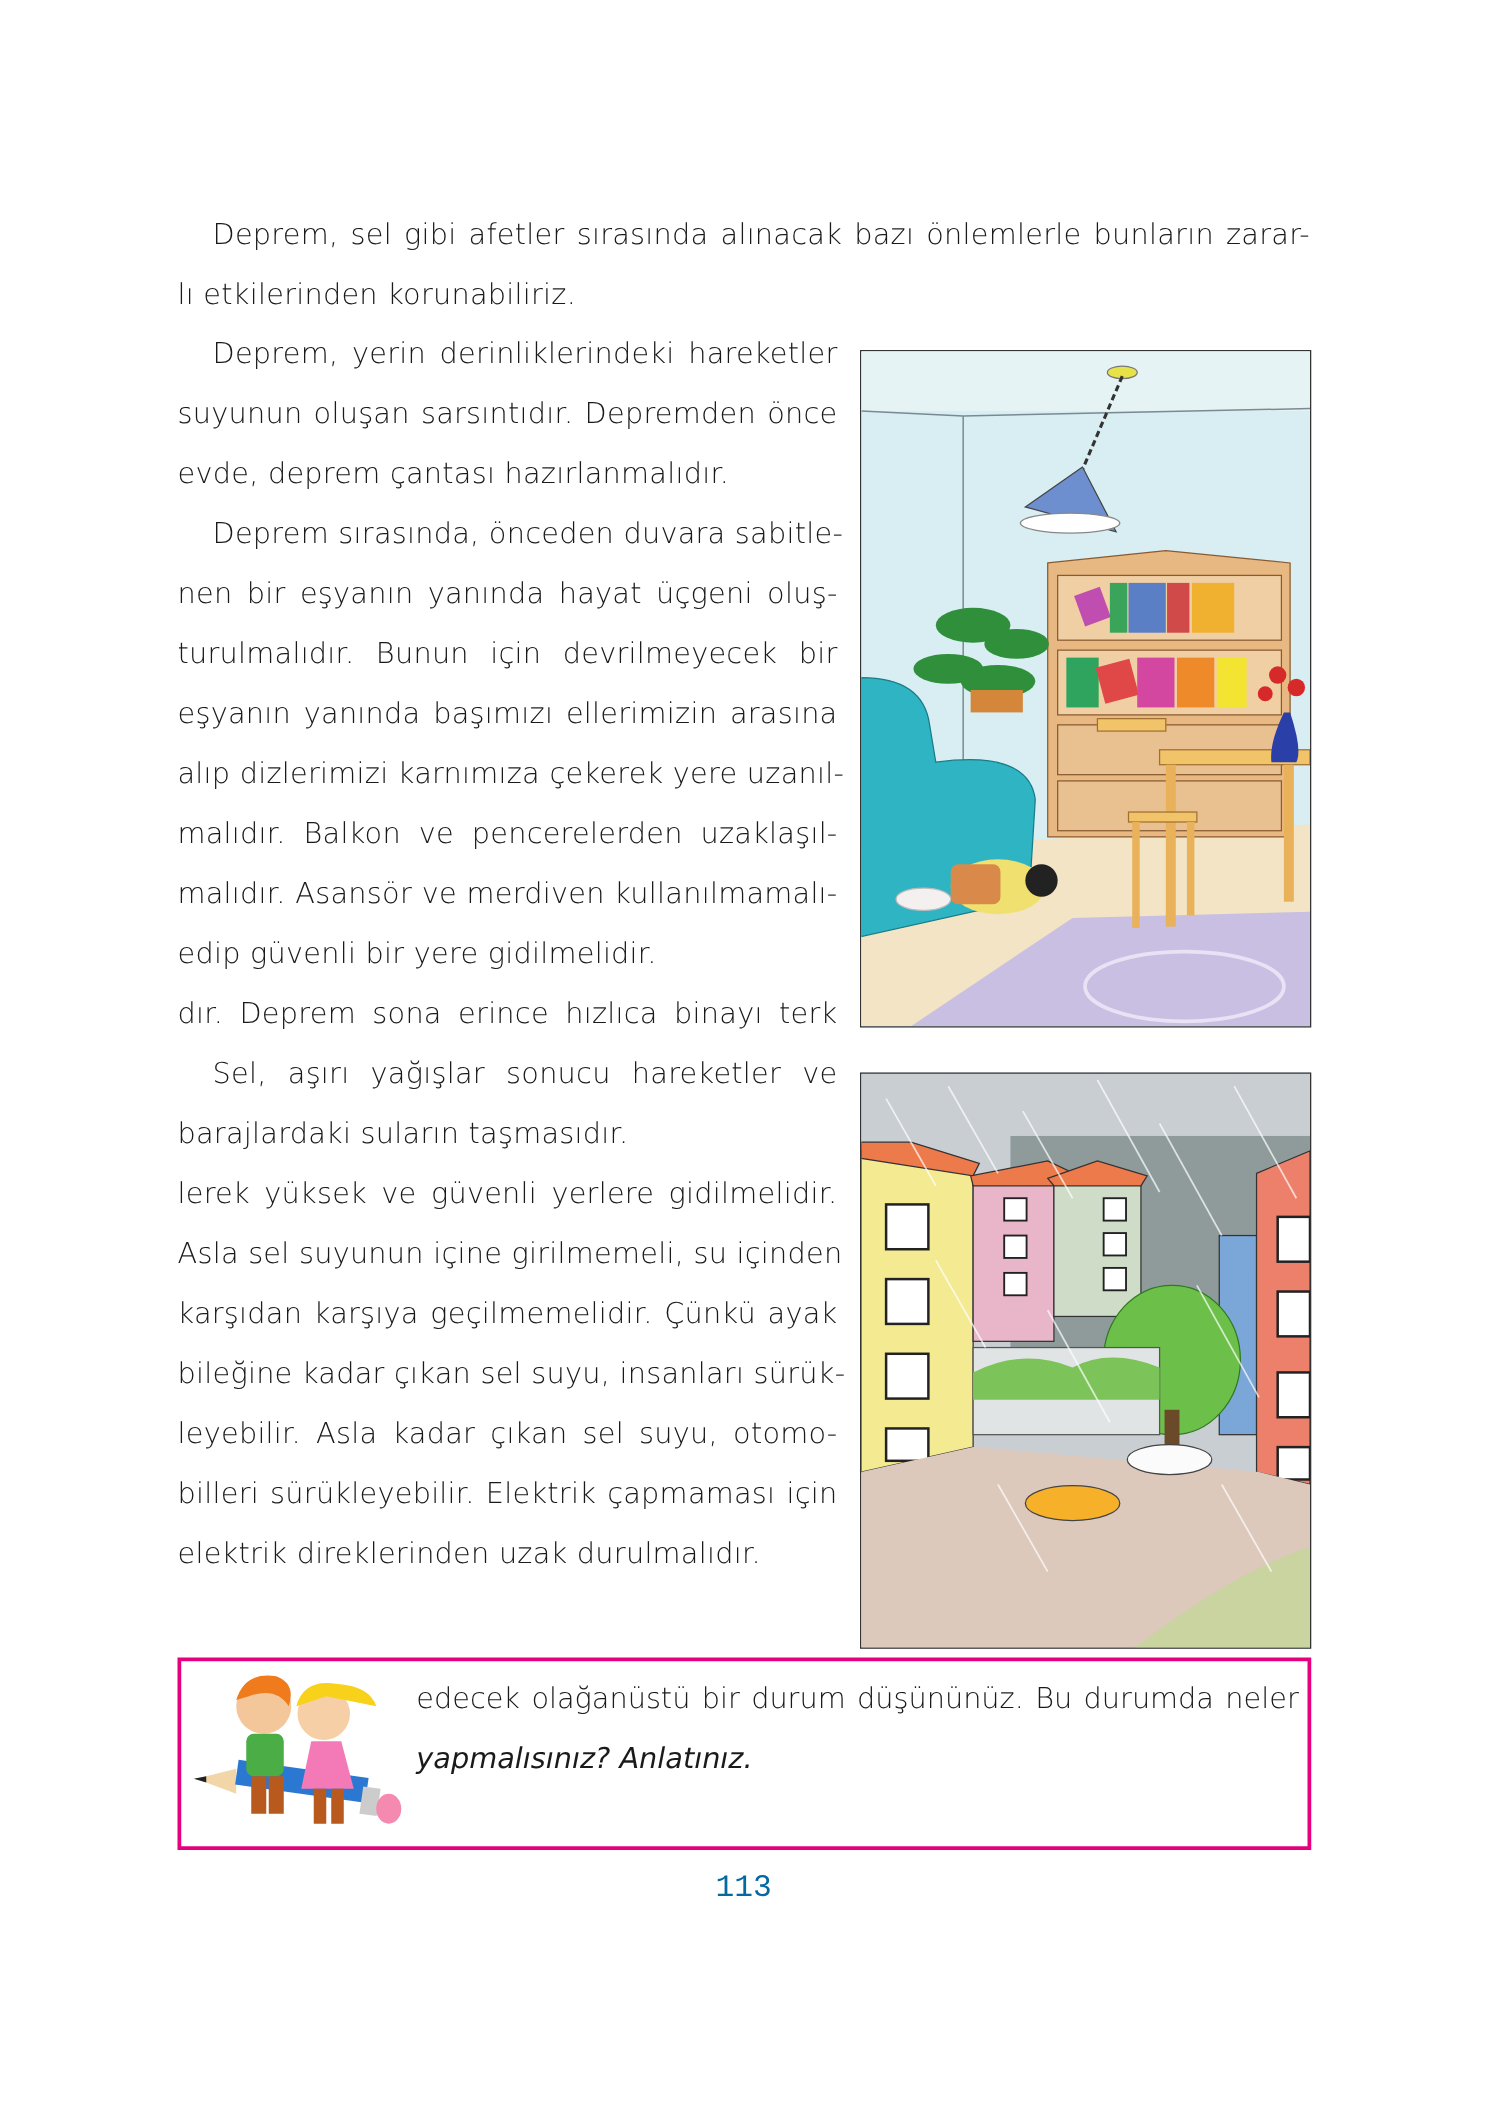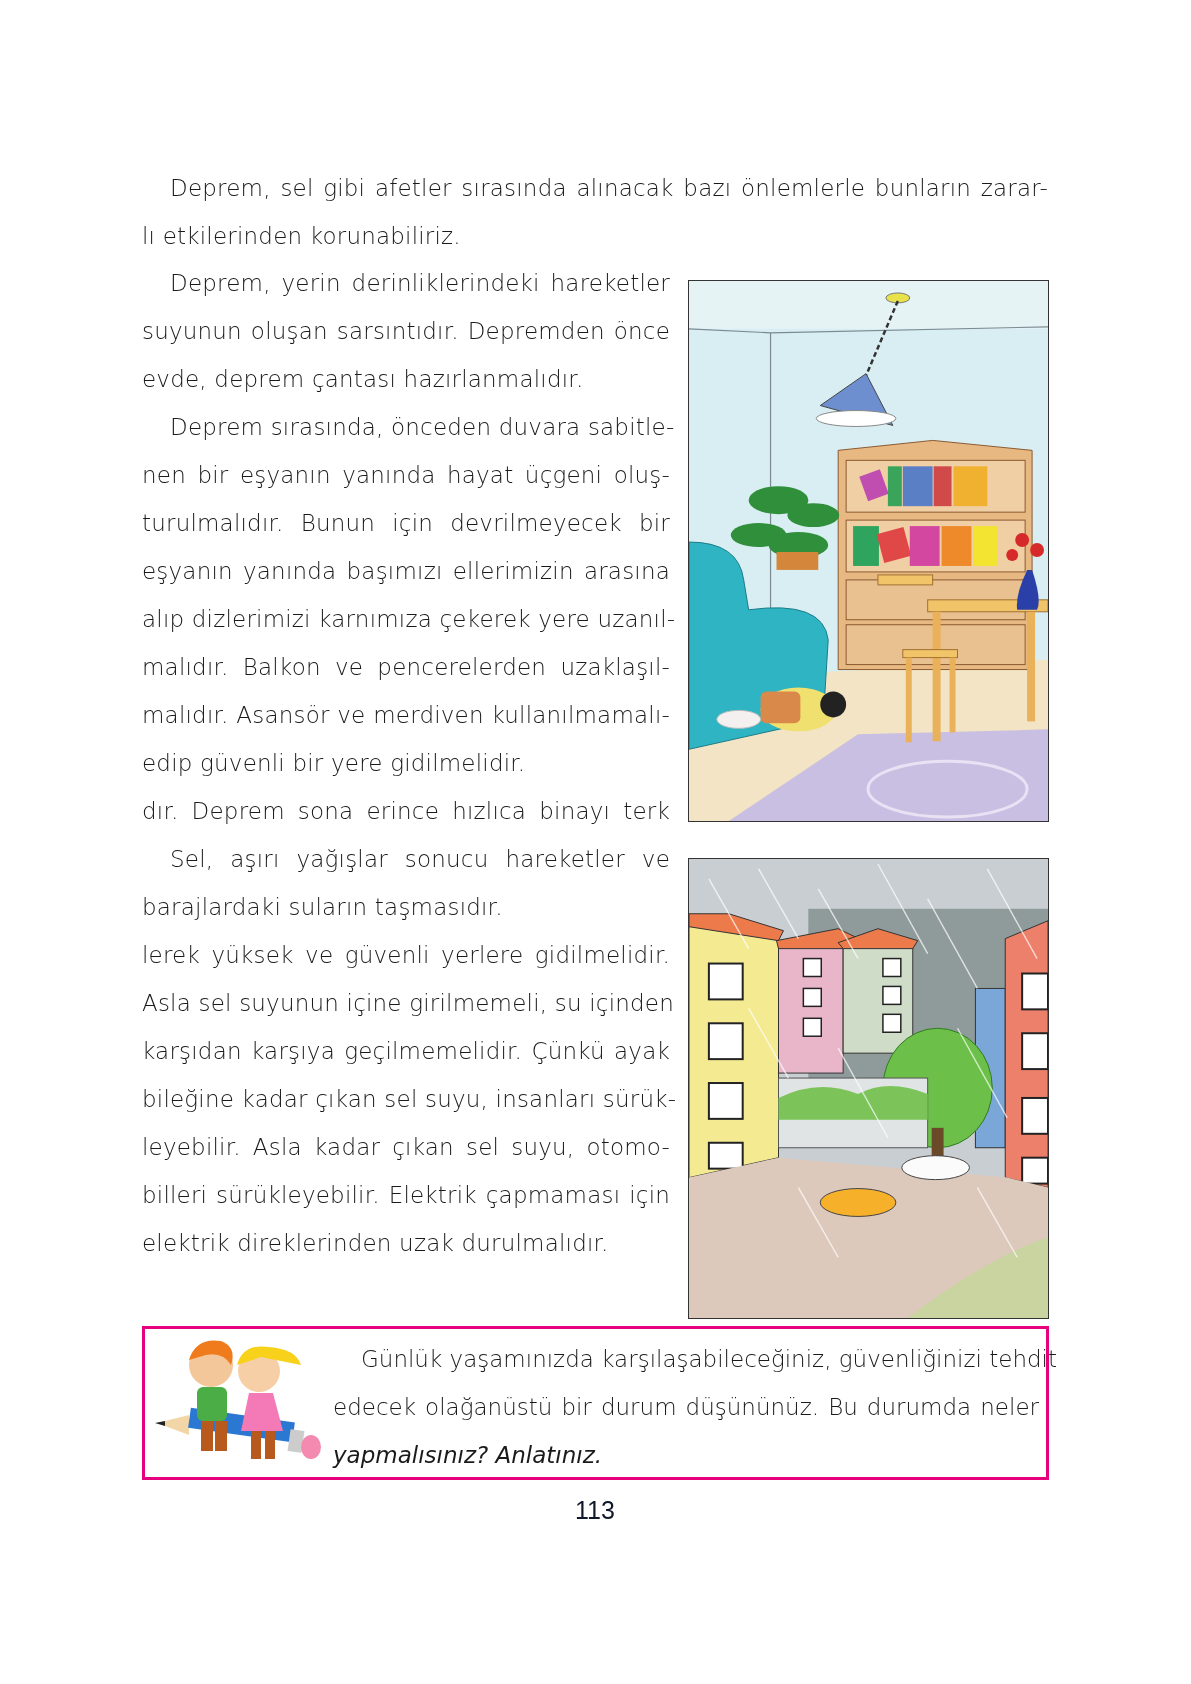--- a/index.html
+++ b/index.html
@@ -23,21 +23,21 @@
   .figure svg { display: block; width: 100%; height: 100%; }
   .callout { position: absolute; left: 142px; top: 1326px; width: 907px; height: 154px;
              border: 3.5px solid #e6007e; box-sizing: border-box; background: #fff; }
   .callout .kids { position: absolute; left: 6px; top: 6px; width: 176px; height: 136px; }
   .callout .text { position: absolute; left: 188px; top: 6px; width: 706px;
                    font-size: 23px; line-height: 48px; font-weight: 300; }
   .callout .text .ln { display: block; white-space: nowrap; text-align-last: justify; height: 48px; }
   .callout .text .ln.indent { padding-left: 28px; }
   .callout .text .ln.last { text-align-last: left; font-style: italic; }
   .page-number { position: absolute; left: 545px; top: 1496px; width: 100px; text-align: center;
-                 font-family: Liberation Sans, sans-serif; font-size: 25px; color: #0f172a; }
+                 font-family: Liberation Mono, monospace; font-size: 25px; color: #0369a1; }
 </style>
 </head>
 <body>
 
 <div class="page">
 
   <div class="para" id="p0">
     <span class="ln indent">Deprem, sel gibi afetler sırasında alınacak bazı önlemlerle bunların zarar-</span>
     <span class="ln last">lı etkilerinden korunabiliriz.</span>
   </div>
@@ -221,20 +221,19 @@
       <rect x="50" y="86" width="12" height="30" fill="#b85a1e"></rect>
       <rect x="64" y="86" width="12" height="30" fill="#b85a1e"></rect>
 
       <circle cx="108" cy="36" r="21" fill="#f6cfa6"></circle>
       <path d="M86,30 Q92,8 118,12 Q145,14 150,30 Q130,26 110,22 Z" fill="#f7d11a"></path>
       <path d="M98,58 L122,58 L132,96 L90,96 Z" fill="#f37ab6"></path>
       <rect x="100" y="96" width="10" height="28" fill="#b85a1e"></rect>
       <rect x="114" y="96" width="10" height="28" fill="#b85a1e"></rect>
     </svg>
     <div class="text">
-      <span class="ln indent">Günlük yaşamınızda karşılaşabileceğiniz, güvenliğinizi tehdit</span>
       <span class="ln">edecek olağanüstü bir durum düşününüz. Bu durumda neler</span>
       <span class="ln last">yapmalısınız? Anlatınız.</span>
     </div>
   </div>
 
   <div class="page-number">113</div>
 </div>
 
 </body></html>

